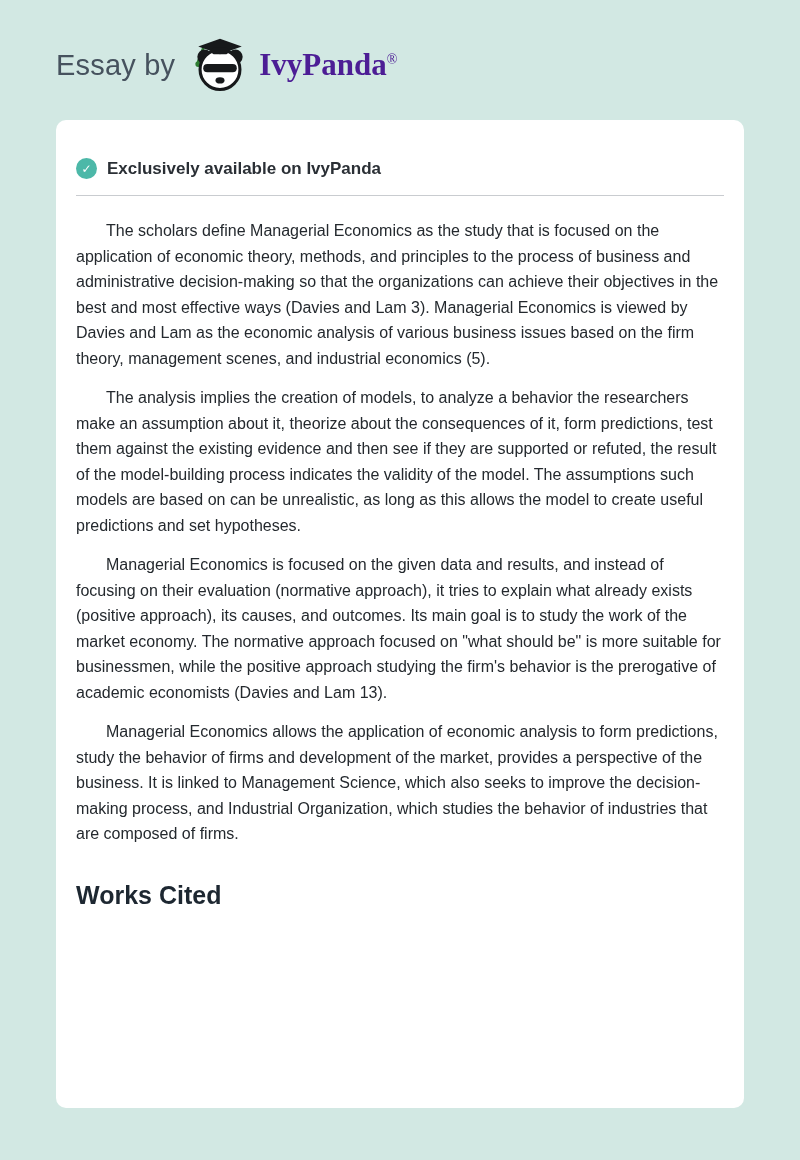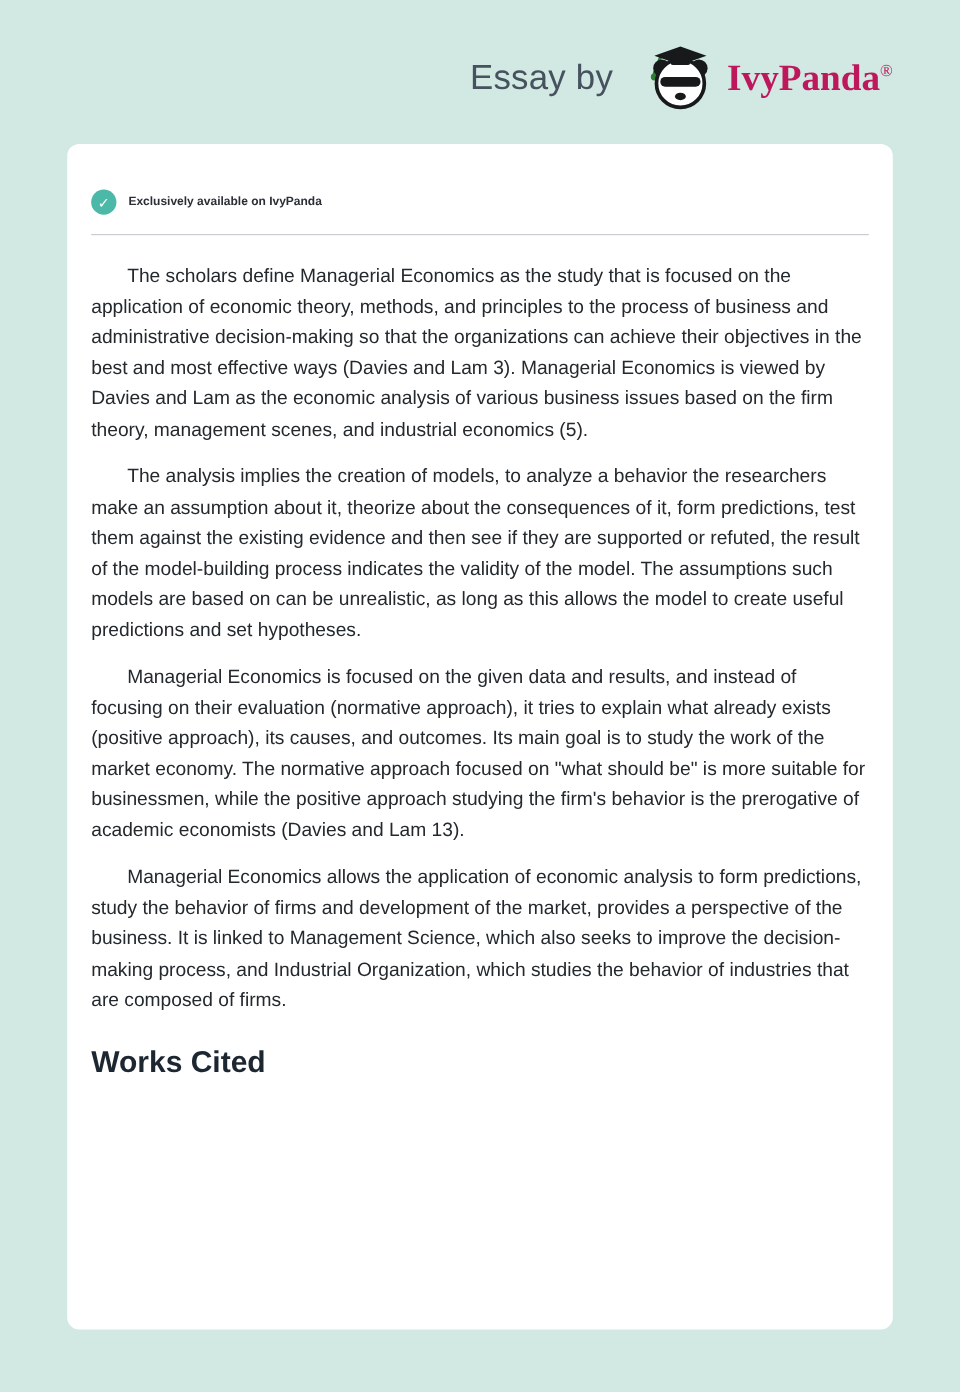--- a/index.html
+++ b/index.html
@@ -18,41 +18,40 @@
   body {
     width: 800px;
     height: 1160px;
     background: var(--page-bg);
     font-family: "Liberation Sans", "DejaVu Sans", sans-serif;
     overflow: hidden;
   }
   .header {
     display: flex;
     align-items: center;
-    gap: 27px;
+    gap: 16px;
     padding: 36px 56px 26px 56px;
-    justify-content: flex-end;
   }
   .essay-by {
     font-size: 29px;
     font-weight: 400;
     color: var(--muted);
     letter-spacing: 0.2px;
   }
   .logo-wrap {
     display: flex;
     align-items: center;
     gap: 10px;
     cursor: pointer;
   }
   .brand {
     font-family: "Liberation Serif", "DejaVu Serif", serif;
     font-weight: 700;
     font-size: 31px;
-    color: #be185d;
+    color: #4c1d95;
   }
   .brand sup {
     font-size: 14px;
     font-weight: 400;
     vertical-align: super;
   }
   .card {
     margin: 0 56px;
     background: var(--card-bg);
     border-radius: 10px;
@@ -80,41 +79,41 @@
     background: var(--accent);
     color: #ffffff;
     display: flex;
     align-items: center;
     justify-content: center;
     font-size: 12px;
     font-weight: 700;
     line-height: 1;
   }
   .badge-label {
-    font-size: 10px;
+    font-size: 17px;
     font-weight: 700;
     color: #2a2f35;
   }
   .divider {
     border: none;
     border-top: 1px solid #c9ccd0;
     margin: 16px 0 0 0;
   }
   .body-text p {
     font-size: 16px;
     line-height: 25.5px;
     color: var(--body-color);
     text-indent: 30px;
     margin: 12px 0 14px 0;
   }
   .body-text p:first-of-type {
     margin-top: 22px;
   }
   .works-cited {
-    margin: 24px 0 16px 0;
+    margin: 34px 0 16px 0;
     font-size: 25px;
     font-weight: 700;
     color: var(--title-color);
   }
   .citation {
     font-size: 16px;
     line-height: 25.5px;
     color: var(--body-color);
     text-indent: 30px;
     margin: 0;

